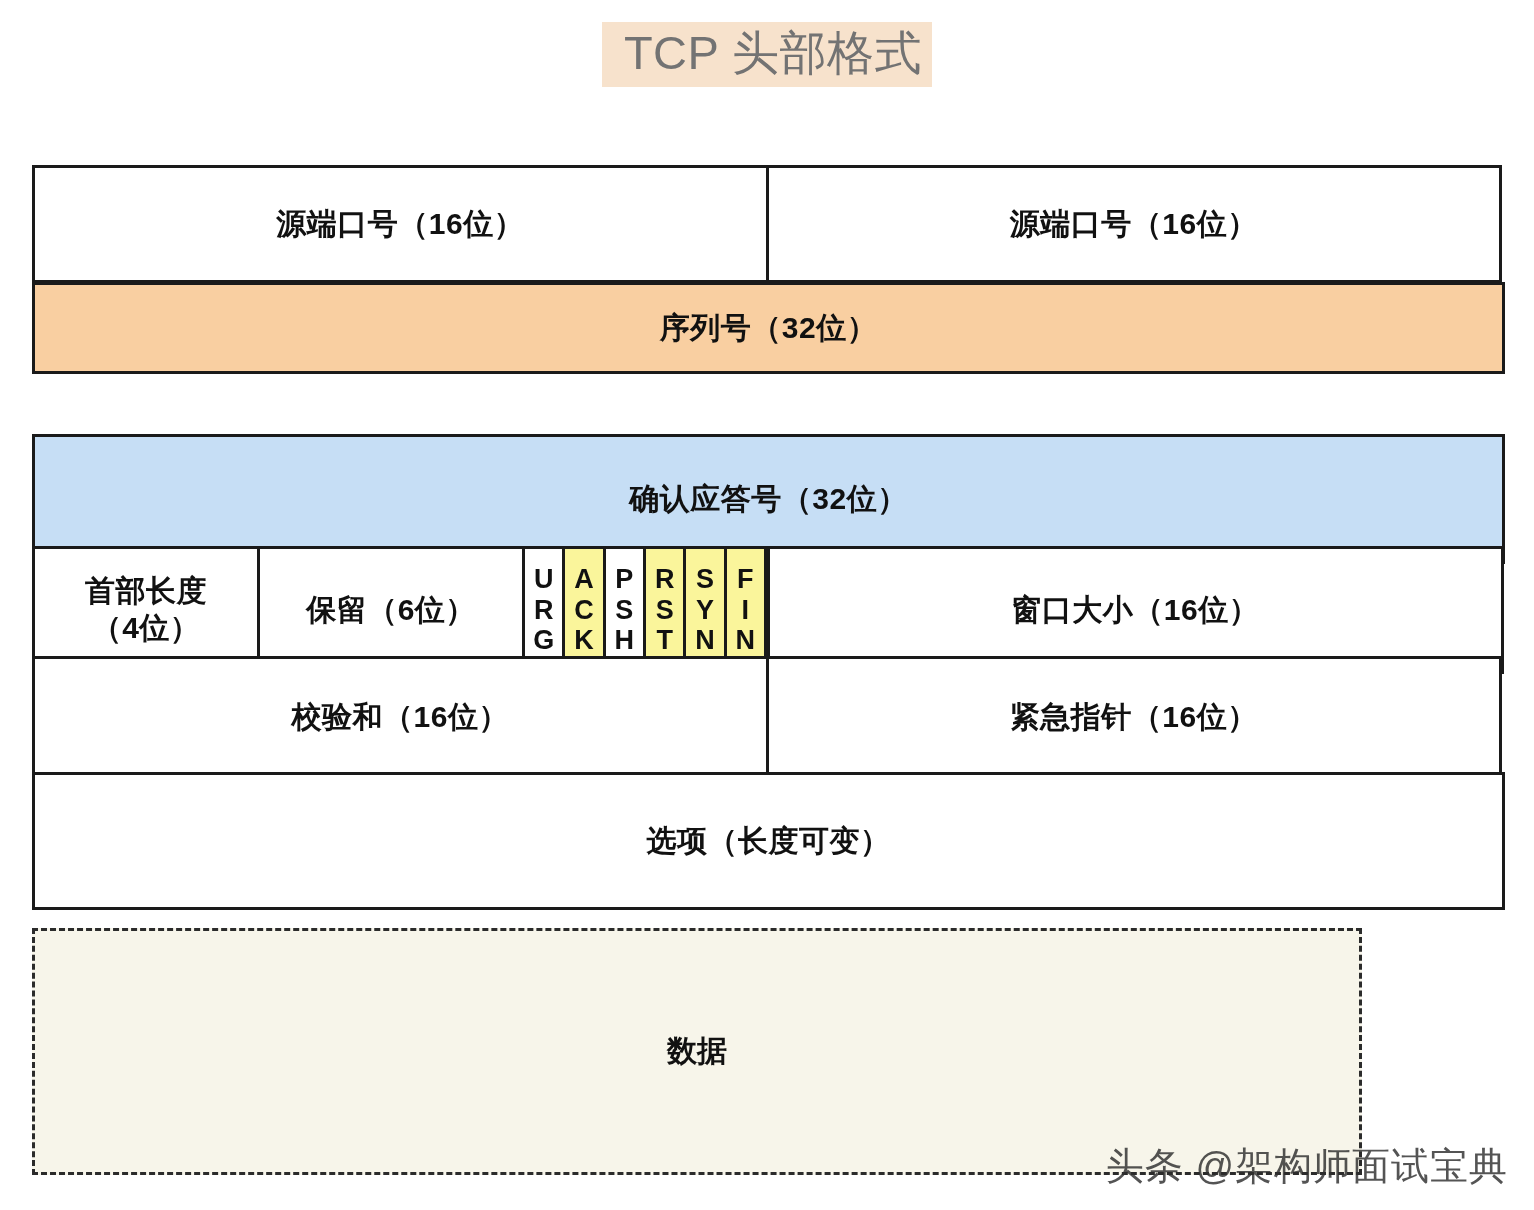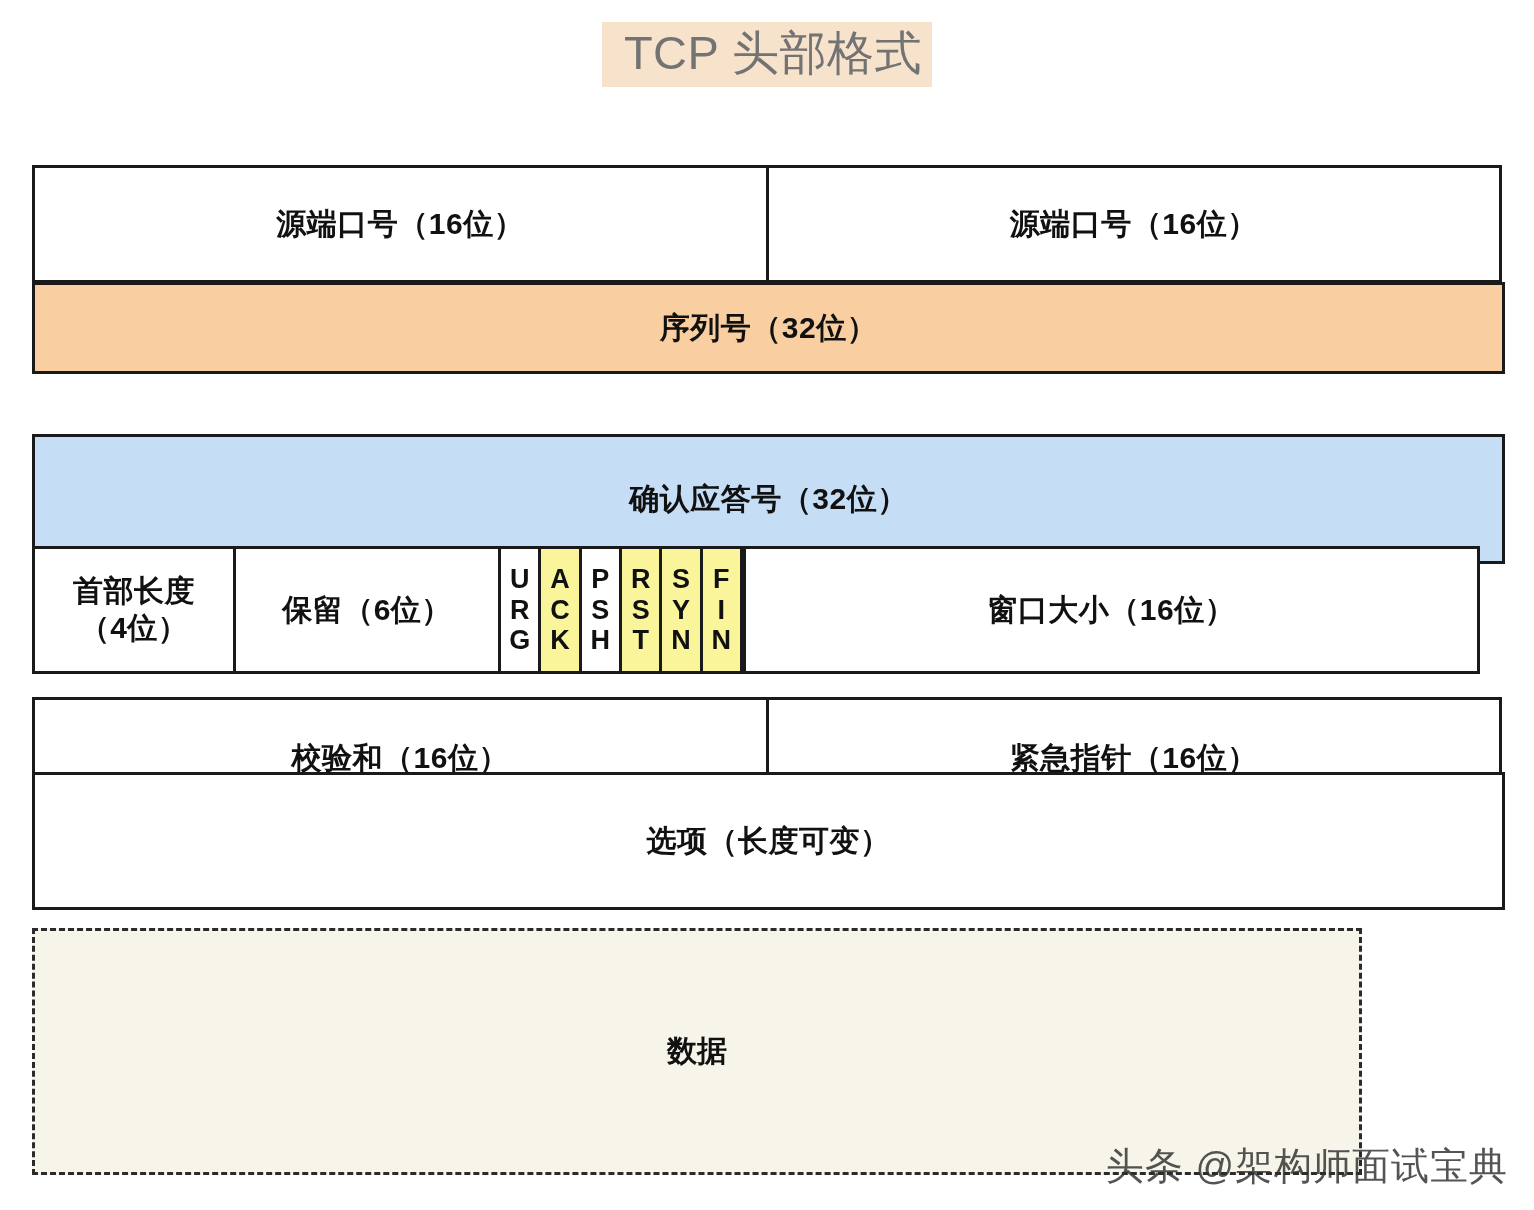--- a/index.html
+++ b/index.html
@@ -65,34 +65,34 @@
     letter-spacing: 0.5px;
     position: relative;
   }
   .cell + .cell { margin-left: -3px; }
   .row + .row { }
 
   .r-ports   { top: 0;   height: 118px; }
   .r-seq     { top: 117px; height: 92px; }
   .r-ack     { top: 269px; height: 130px; }
   .r-flags   { top: 381px; height: 128px; }
-  .r-check   { top: 532px; height: 122px; }
+  .r-check   { top: 491px; height: 122px; }
   .r-options { top: 607px; height: 138px; }
   .r-data    { top: 763px; height: 247px; }
 
   .half { width: 736.5px; height: 100%; }
 
   .fill  { width: 1473px; height: 100%; }
 
   .bg-seq  { background: #F9CFA1; }
   .bg-ack  { background: #C6DEF5; }
   .bg-white{ background: #ffffff; }
 
   
-  .c-hdrlen { width: 204px; height: 100%; line-height: 1.22; }
+  .c-hdrlen { width: 228px; height: 100%; line-height: 1.22; }
   .c-resv   { width: 268px; height: 100%; }
   .c-flags  { width: 245px; height: 100%; border: 3px solid #1a1a1a; box-sizing: border-box;
               display: flex; align-items: stretch; background:#ffffff; }
   .c-window { width: 736.5px; height: 100%; }
 
   .flag {
     flex: 1 1 0;
     border-left: 3px solid #1a1a1a;
     border-right: 3px solid #1a1a1a;
     margin-left: -3px;

